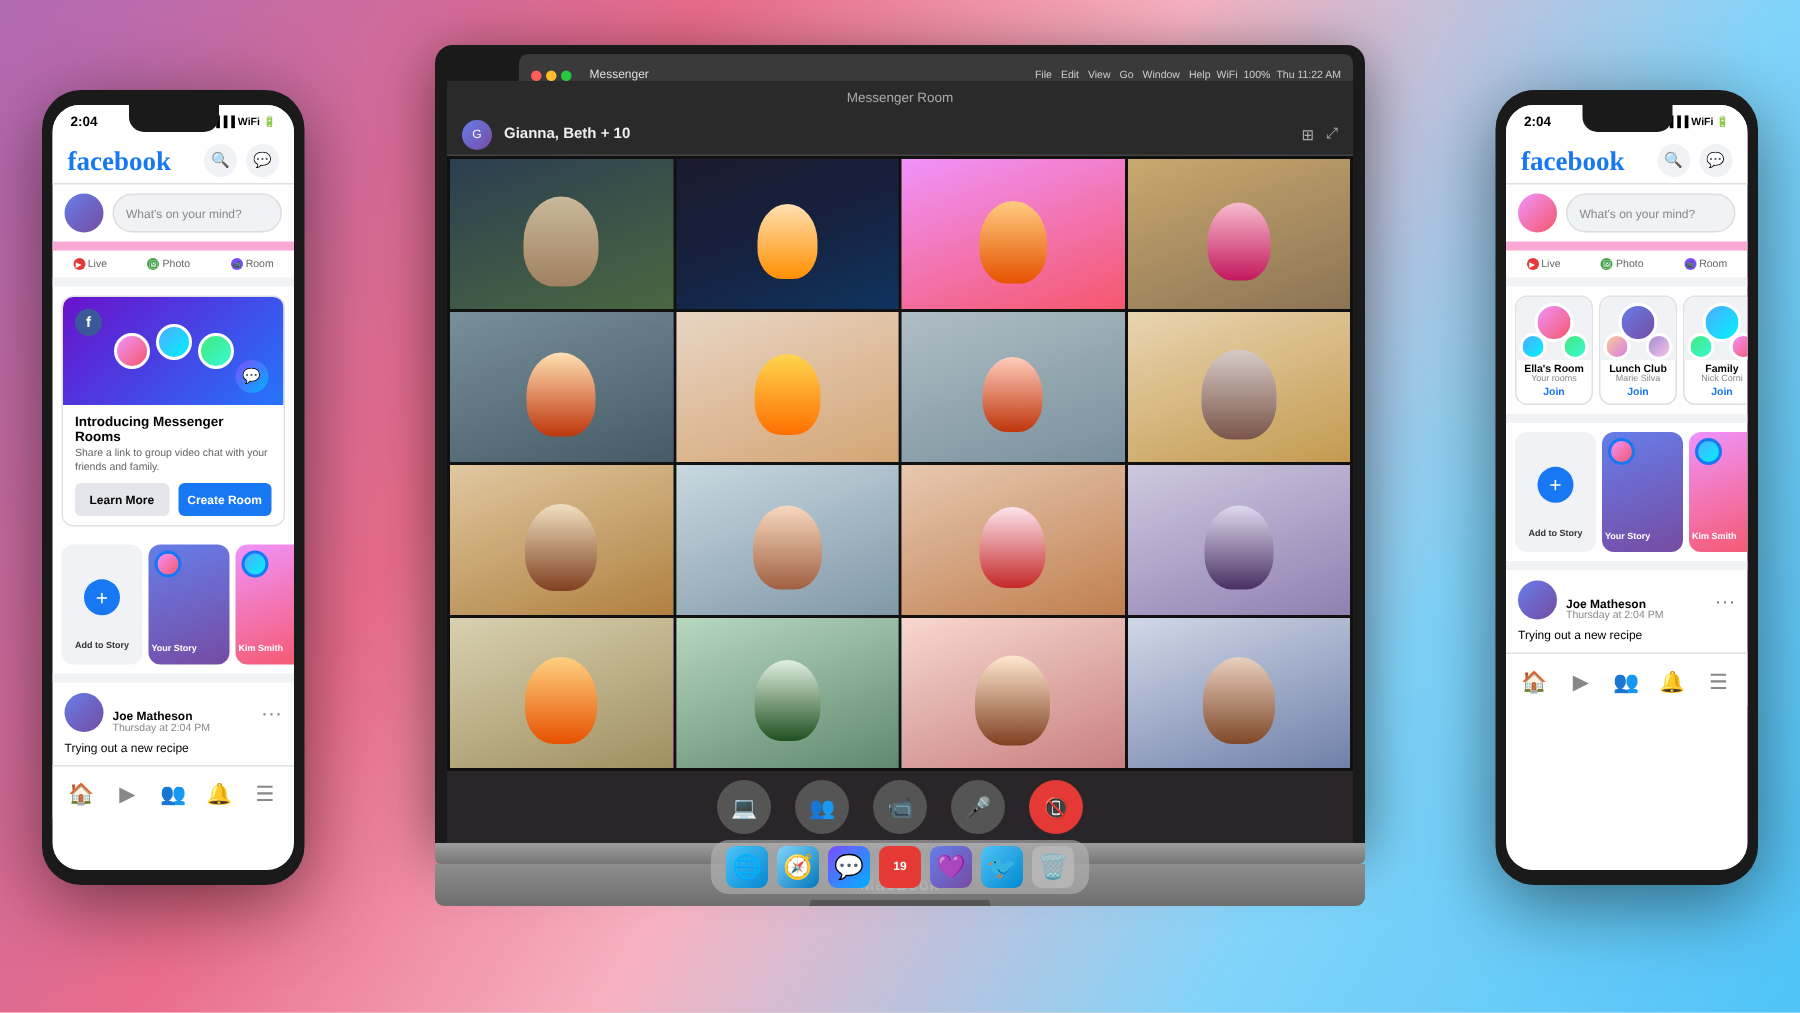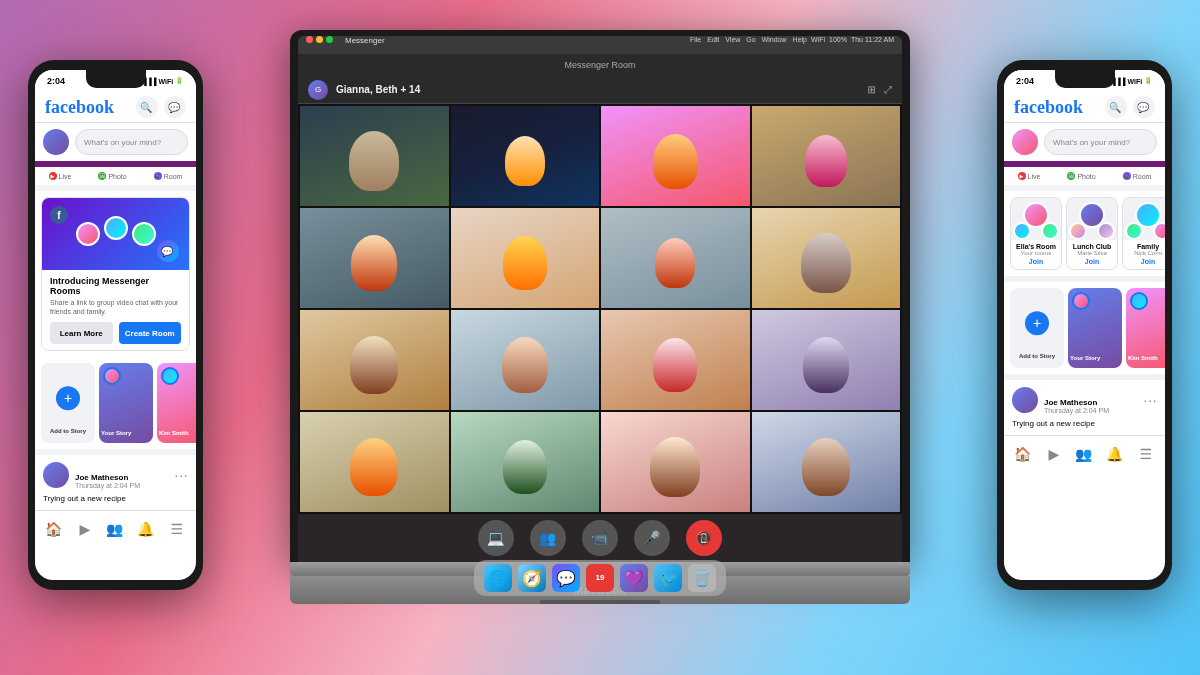--- a/index.html
+++ b/index.html
@@ -33,25 +33,26 @@
       background: #1a1a1a;
       border-radius: 12px 12px 0 0;
       padding: 6px 8px 0;
       box-shadow: 0 8px 40px rgba(0,0,0,0.5);
     }
     .laptop-menu-bar {
       background: #3a3a3a;
       border-radius: 6px 6px 0 0;
       height: 18px;
       display: flex;
-      align-items: flex-start;
+      align-items: flex-end;
       padding: 0 8px;
       gap: 4px;
       font-size: 7px;
       color: #ccc;
+      margin-left: 48px;
     }
     .traffic-lights { display: flex; gap: 3px; margin-right: 8px; }
     .tl { width: 7px; height: 7px; border-radius: 50%; }
     .tl-red { background: #ff5f56; }
     .tl-yellow { background: #ffbd2e; }
     .tl-green { background: #27c93f; }
     .menu-bar-title { font-size: 8px; color: #ddd; margin-right: auto; }
     .menu-bar-items { display: flex; gap: 6px; font-size: 7px; color: #ccc; }
     .menu-bar-right { display: flex; gap: 4px; align-items: center; font-size: 7px; color: #ccc; }
 
@@ -262,21 +263,21 @@
       font-size: 10px;
       color: #000;
     }
 
     
     .fb-post-bar {
       padding: 6px 8px;
       display: flex;
       align-items: flex-end;
       gap: 6px;
-      border-bottom: 6px solid #701a75;
+      border-bottom: 6px solid #f9a8d4;
     }
     .mini-avatar {
       width: 26px; height: 26px;
       border-radius: 50%;
       background: linear-gradient(135deg, #667eea, #764ba2);
       flex-shrink: 0;
     }
     .post-input-fake {
       flex: 1;
       height: 26px;
@@ -636,21 +637,21 @@
     </div>
 
     <div class="messenger-room-window">
 
       <div class="window-title-bar">
         <span>Messenger Room</span>
       </div>
 
       <div class="room-title-bar">
         <div class="room-avatar">G</div>
-        <span class="room-participant-title">Gianna, Beth + 14</span>
+        <span class="room-participant-title">Gianna, Beth + 10</span>
         <div class="room-title-spacer"></div>
         <div class="room-title-icons">
           <span>⊞</span>
           <span>⤢</span>
         </div>
       </div>
 
       <div class="video-grid">
         <div class="video-cell vc-1">
           <div style="position:absolute;inset:0;display:flex;align-items:center;justify-content:center;">

